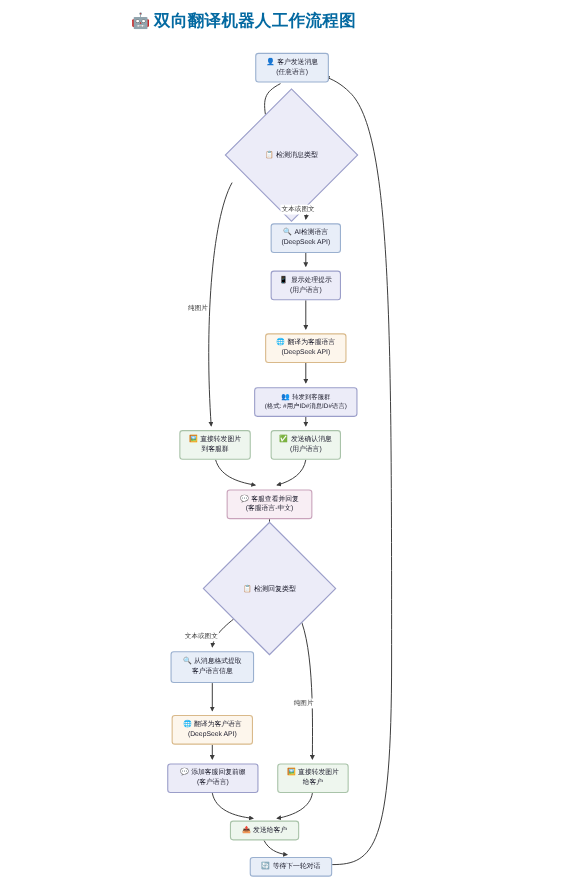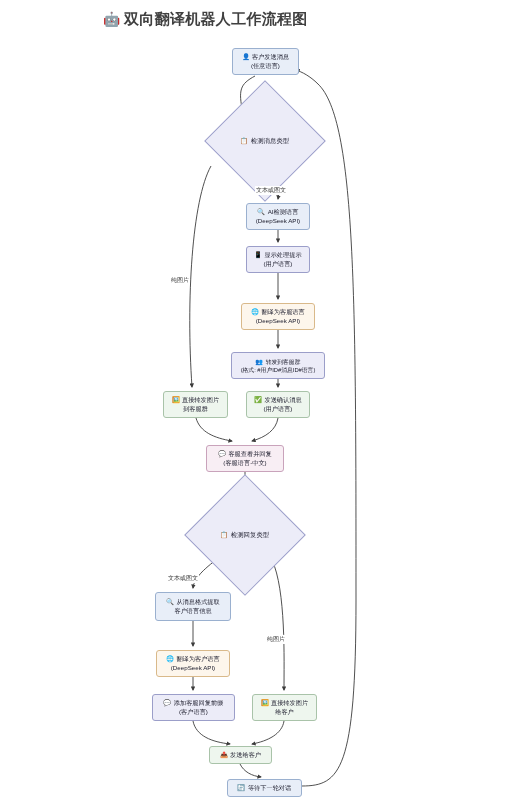--- a/index.html
+++ b/index.html
@@ -10,26 +10,26 @@
   body {
     width: 515px;
     height: 810px;
     font-family: "Liberation Sans", "DejaVu Sans", sans-serif;
     overflow: hidden;
     position: relative;
   }
   #page-title {
     position: absolute;
     top: 10px;
-    left: 0;
+    left: 16px;
     width: 411px;
     text-align: center;
     font-size: 15px;
     font-weight: bold;
-    color: #404040;
+    color: #0369a1;
     letter-spacing: 0.3px;
     white-space: nowrap;
   }
   #page-title .title-icon { font-size: 14px; margin-right: 3px; }
 
   #canvas {
     position: absolute;
     top: 0; left: 0;
     width: 515px;
     height: 810px;

